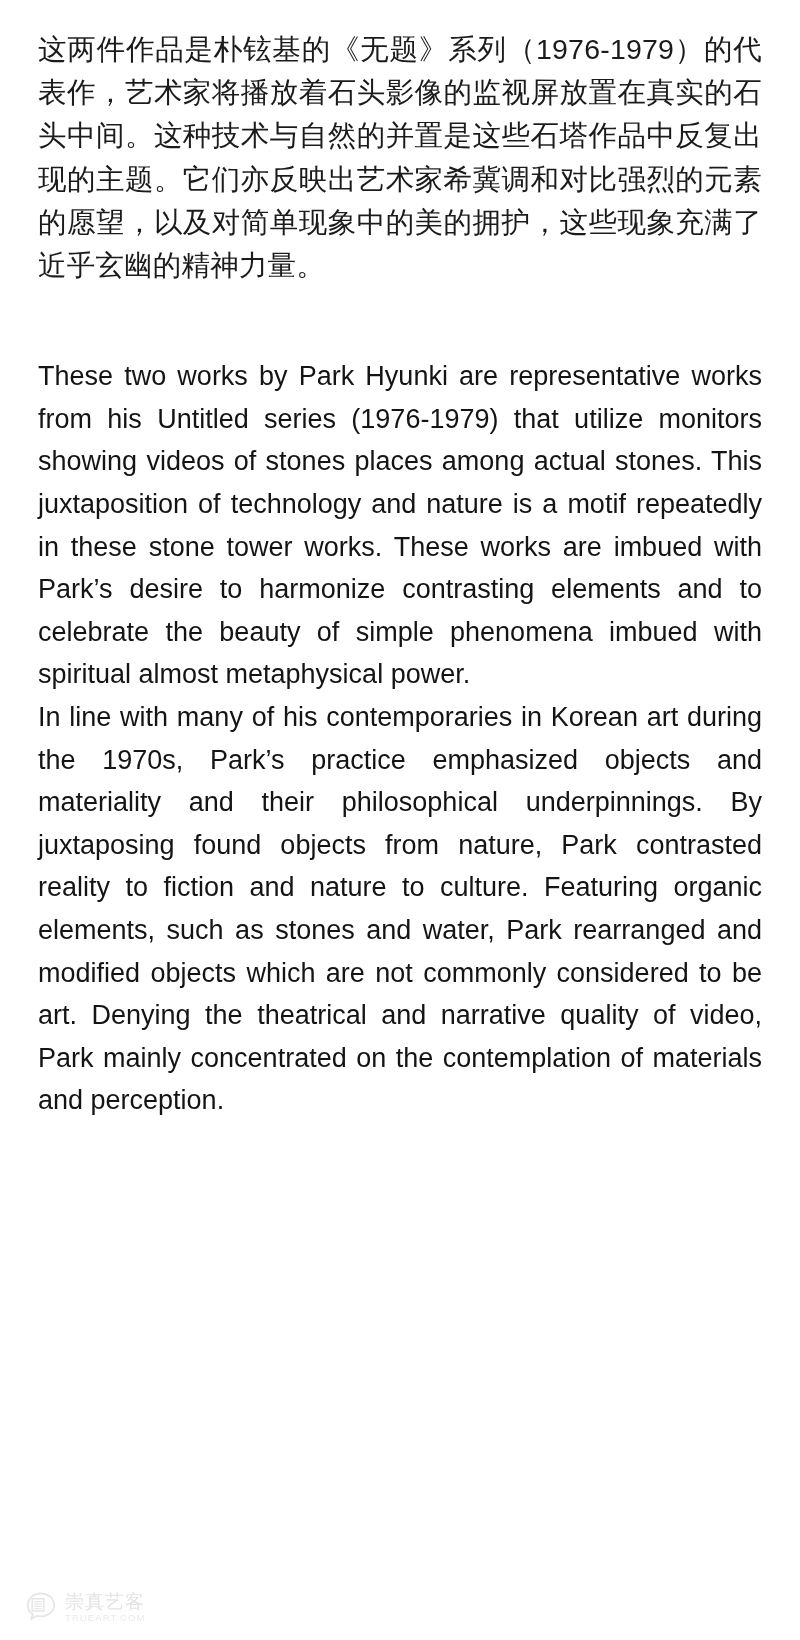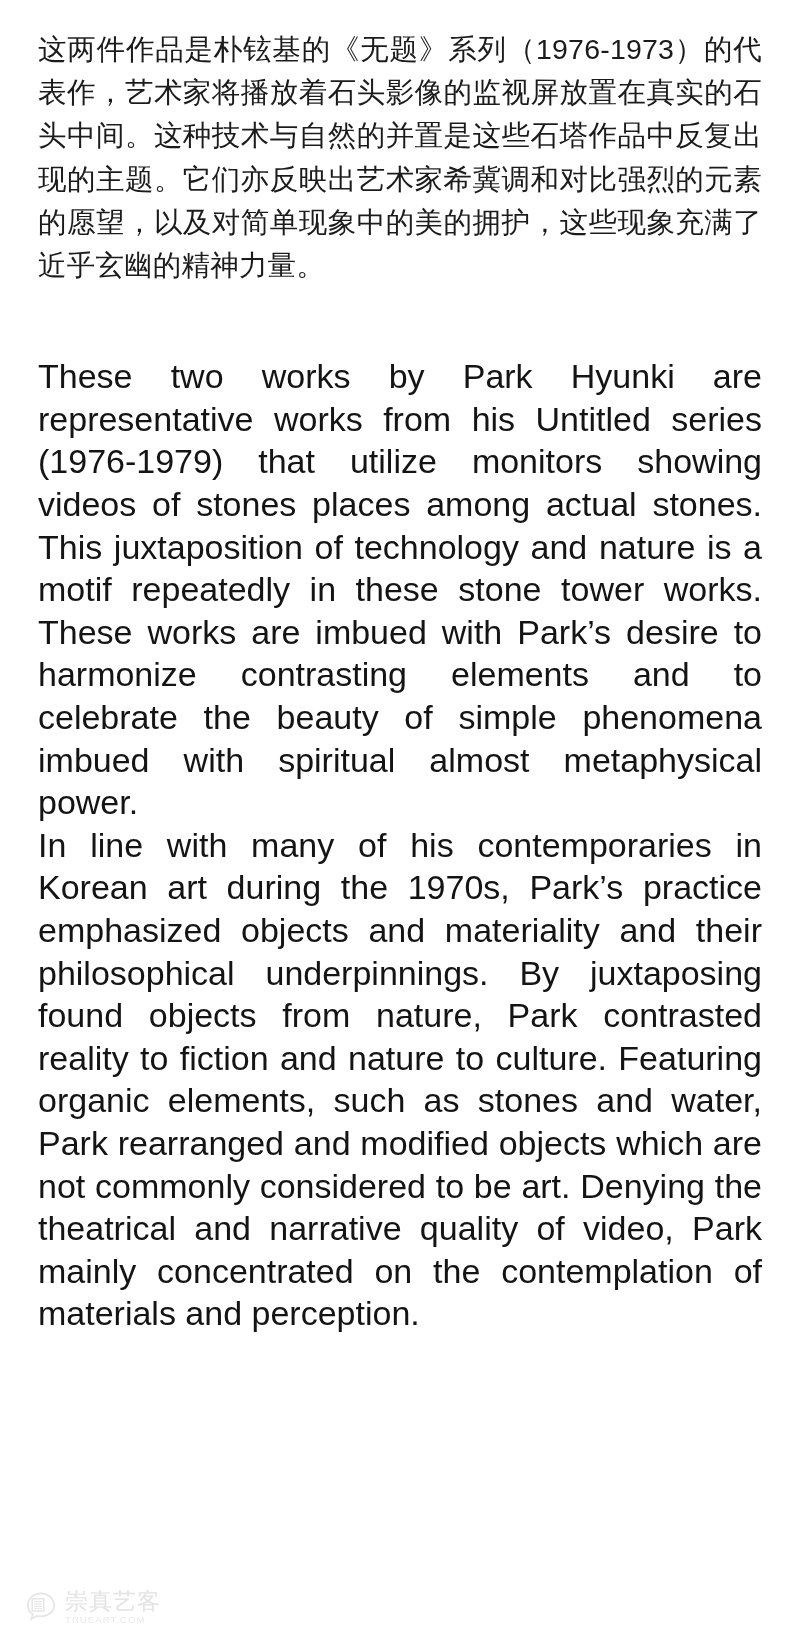--- a/index.html
+++ b/index.html
@@ -47,21 +47,21 @@
   
   .block-gap {
     height: 68px;
   }
 
   
   .en-block {
     color: #141414;
   }
   .en-para {
-    font-size: 34px;
+    font-size: 27px;
     line-height: 42.6px;
     text-align: justify;
     text-justify: inter-word;
     margin: 0;
     -webkit-hyphens: none;
     hyphens: none;
   }
   .en-para:last-child {
     text-align-last: left;
   }
@@ -89,21 +89,21 @@
     width: 34px;
     height: 34px;
   }
   .wm-text {
     display: flex;
     flex-direction: column;
     justify-content: center;
     line-height: 1;
   }
   .wm-cn {
-    font-size: 23px;
+    font-size: 19px;
     color: #e3e3e3;
     letter-spacing: 1px;
     font-weight: 400;
     white-space: nowrap;
   }
   .wm-en {
     font-size: 9.5px;
     color: #e9e9e9;
     letter-spacing: 1.1px;
     margin-top: 2px;
@@ -111,21 +111,21 @@
   }
 </style>
 </head>
 <body>
 
 <div class="page">
 
   <div class="article">
 
     <div class="cn-block">
-      <p class="cn-para">这两件作品是朴铉基的《无题》系列（1976-1973）的代表作，艺术家将播放着石头影像的监视屏放置在真实的石头中间。这种技术与自然的并置是这些石塔作品中反复出现的主题。它们亦反映出艺术家希冀调和对比强烈的元素的愿望，以及对简单现象中的美的拥护，这些现象充满了近乎玄幽的精神力量。</p>
+      <p class="cn-para">这两件作品是朴铉基的《无题》系列（1976-1979）的代表作，艺术家将播放着石头影像的监视屏放置在真实的石头中间。这种技术与自然的并置是这些石塔作品中反复出现的主题。它们亦反映出艺术家希冀调和对比强烈的元素的愿望，以及对简单现象中的美的拥护，这些现象充满了近乎玄幽的精神力量。</p>
     </div>
 
     <div class="block-gap"></div>
 
     <div class="en-block">
       <p class="en-para">These two works by Park Hyunki are representative works from his Untitled series (1976-1979) that utilize monitors showing videos of stones places among actual stones. This juxtaposition of technology and nature is a motif repeatedly in these stone tower works. These works are imbued with Park’s desire to harmonize contrasting elements and to celebrate the beauty of simple phenomena imbued with spiritual almost metaphysical power.</p>
       <p class="en-para">In line with many of his contemporaries in Korean art during the 1970s, Park’s practice emphasized objects and materiality and their philosophical underpinnings. By juxtaposing found objects from nature, Park contrasted reality to fiction and nature to culture. Featuring organic elements, such as stones and water, Park rearranged and modified objects which are not commonly considered to be art. Denying the theatrical and narrative quality of video, Park mainly concentrated on the contemplation of materials and perception.</p>
     </div>
 
   </div>

